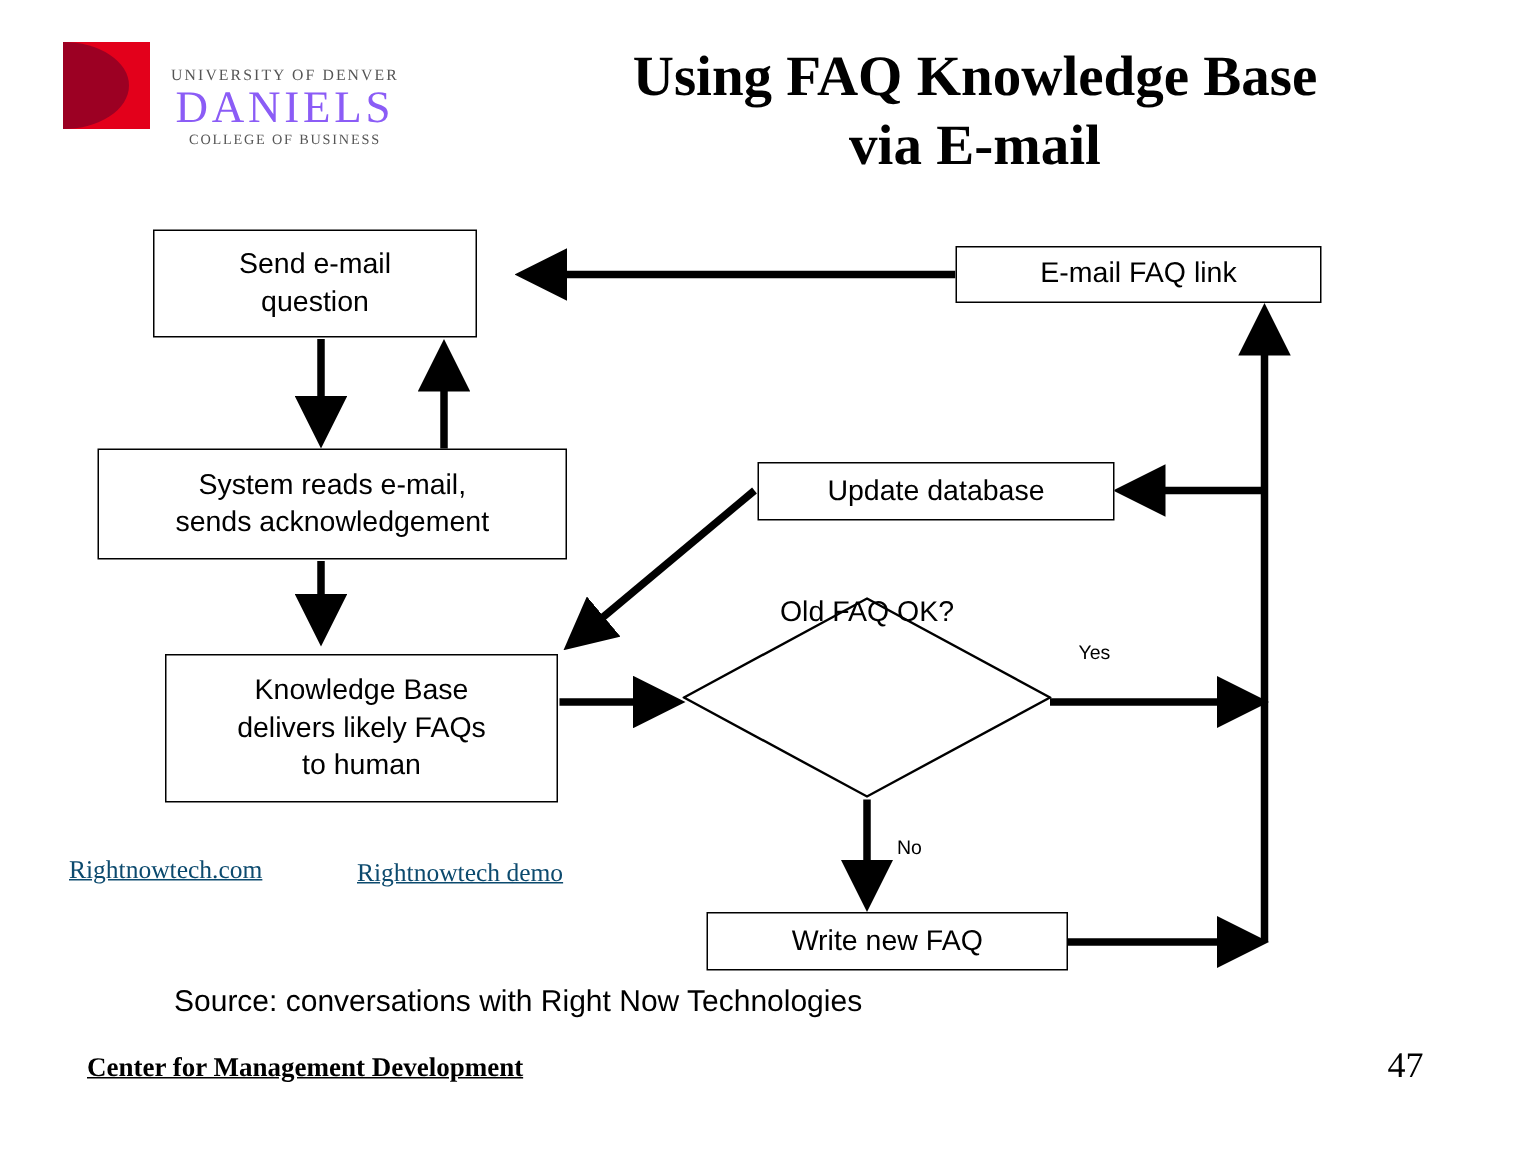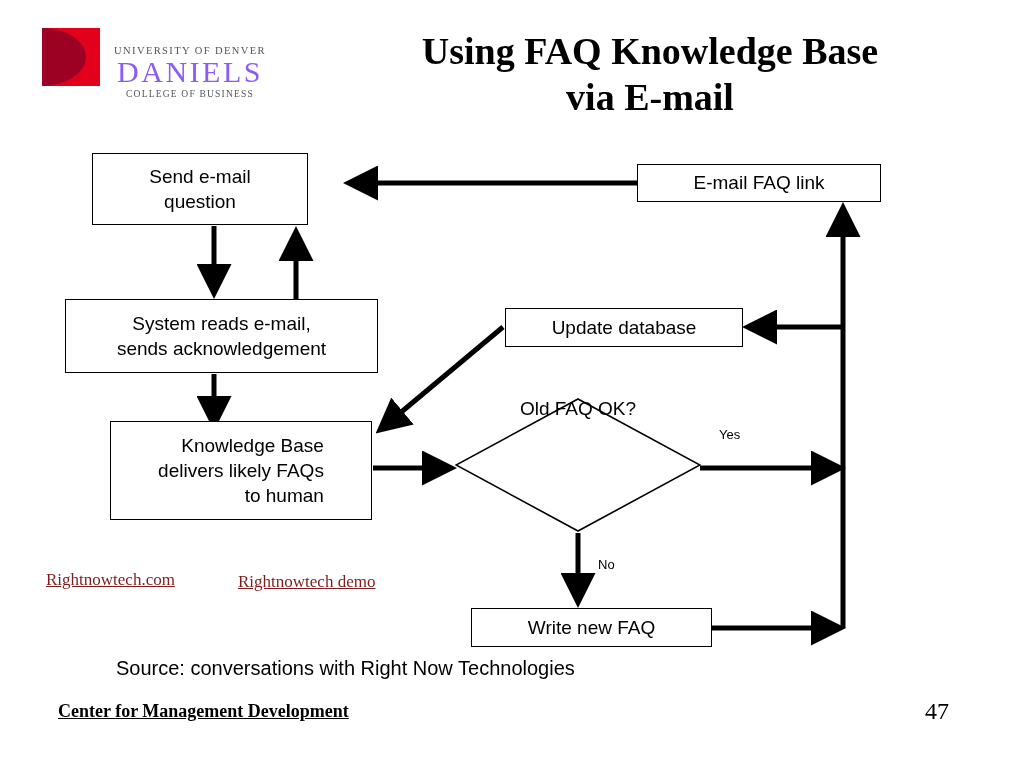--- a/index.html
+++ b/index.html
@@ -89,23 +89,23 @@
     align-items: center;
     justify-content: center;
     text-align: center;
     font-family: "Liberation Sans", sans-serif;
     font-size: 19px;
     line-height: 1.32;
     color: #000;
     z-index: 4;
   }
 
-  #node-send        { left: 92px; top: 153px;  width: 216px; height: 72px; text-align: center; }
+  #node-send        { left: 102px; top: 153px;  width: 216px; height: 72px; text-align: center; }
   #node-system      { left: 65px;  top: 299px;  width: 313px; height: 74px; }
-  #node-kb          { left: 110px; top: 421px;  width: 262px; height: 99px; text-align: right; }
+  #node-kb          { left: 110px; top: 436px;  width: 262px; height: 99px; }
   #node-faqlink     { left: 637px; top: 164px;  width: 244px; height: 38px; }
   #node-update      { left: 505px; top: 308px;  width: 238px; height: 39px; }
   #node-write       { left: 471px; top: 608px;  width: 241px; height: 39px; }
 
   
   #node-decision {
     position: absolute;
     left: 455px; top: 398px;
     width: 246px; height: 134px;
     z-index: 4;
@@ -139,21 +139,21 @@
     z-index: 5;
   }
   #label-yes { left: 719px; top: 427px; }
   #label-no  { left: 598px; top: 557px; }
 
   
   .slink {
     position: absolute;
     font-family: "Liberation Serif", serif;
     font-size: 17px;
-    color: #7f1d1d;
+    color: #0c4a6e;
     text-decoration: underline;
     z-index: 6;
   }
   #link-site { left: 46px; top: 570px; }
   #link-demo { left: 238px; top: 572px; }
 
   #url-text {
     position: absolute;
     left: 52px; top: 610px;
     font-family: "Liberation Serif", serif;

